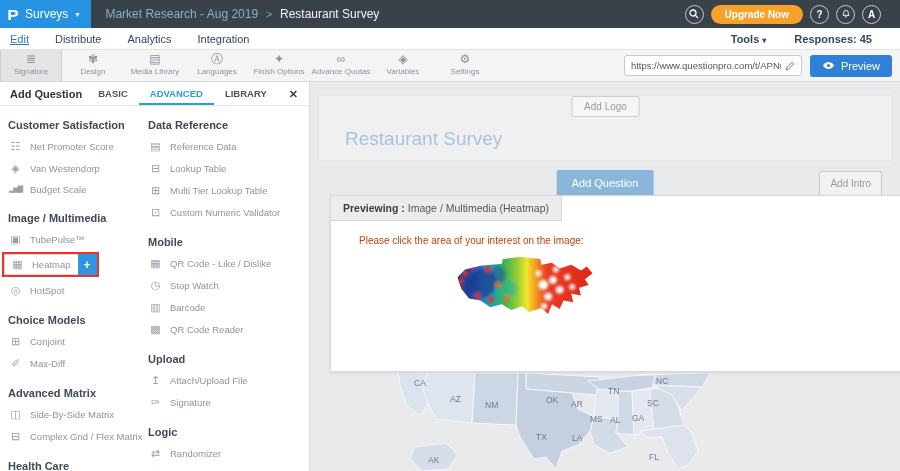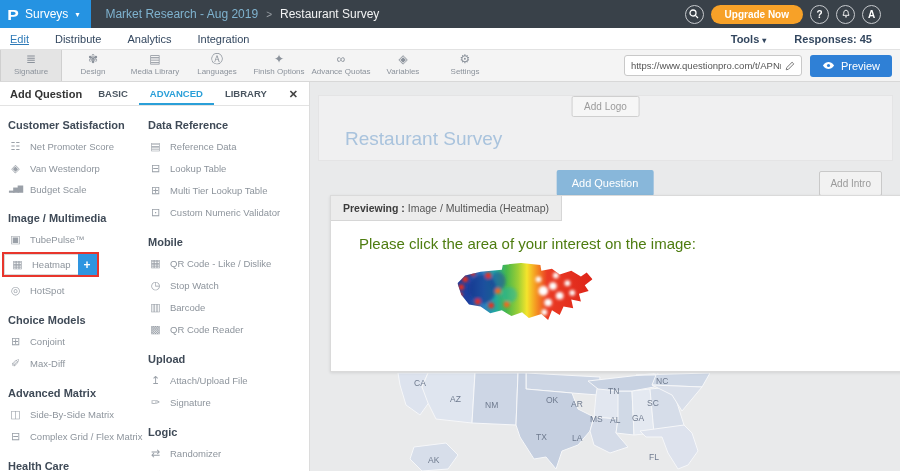--- a/index.html
+++ b/index.html
@@ -62,21 +62,21 @@
   
   .main { position:absolute; left:310px; top:82px; width:590px; height:389px; background:#e9eaeb; overflow:hidden; z-index:10; }
   .survey-head { position:absolute; left:8px; top:13px; width:575px; height:66px; background:#f0f0f1; border:1px solid #e4e4e5; }
   .add-logo-btn { position:absolute; left:50%; transform:translateX(-50%); top:0; background:#f6f6f6; border:1px solid #cfcfcf; border-radius:2px; color:#9b9b9b; font-size:10px; padding:4px 12px; cursor:pointer; }
   .survey-title { position:absolute; left:26px; top:32px; font-size:19px; color:#a9c3dd; }
   .add-question-btn { position:absolute; left:50%; transform:translateX(-50%); top:88px; background:#88b7da; border:none; border-radius:2px; color:#fff; font-size:11px; padding:7px 15px; cursor:pointer; }
   .add-intro-btn { position:absolute; right:18px; top:89px; background:#f2f2f2; border:1px solid #c9c9c9; border-radius:2px; color:#9a9a9a; font-size:10px; padding:6px 10px; cursor:pointer; }
   .preview-card { position:absolute; left:20px; top:113px; width:575px; height:177px; background:#fff; border:1px solid #dadada; box-shadow:0 1px 3px rgba(0,0,0,0.10); }
   .preview-badge { display:inline-block; background:#ececec; border:1px solid #d6d6d6; border-left:none; border-top:none; padding:6px 12px; font-size:10.5px; color:#555; }
   .preview-badge b { color:#3c3c3c; }
-  .question-text { margin:14px 11px 0 28px; font-size:15px; color:#4d7c0f; }
+  .question-text { margin:14px 11px 0 28px; font-size:10px; color:#c2410c; }
   .heatmap-wrap { margin:10px 0 0 118px; width:150px; cursor:pointer; }
   .usmap { position:absolute; left:0; top:291px; }
   .usmap text { font-size:8.5px; fill:#6e7a8e; font-family:"Liberation Sans",sans-serif; }
 </style>
 </head>
 <body>
 
 <div class="topbar">
   <div class="logo-area">
     <span class="logo-glyph">P</span>

